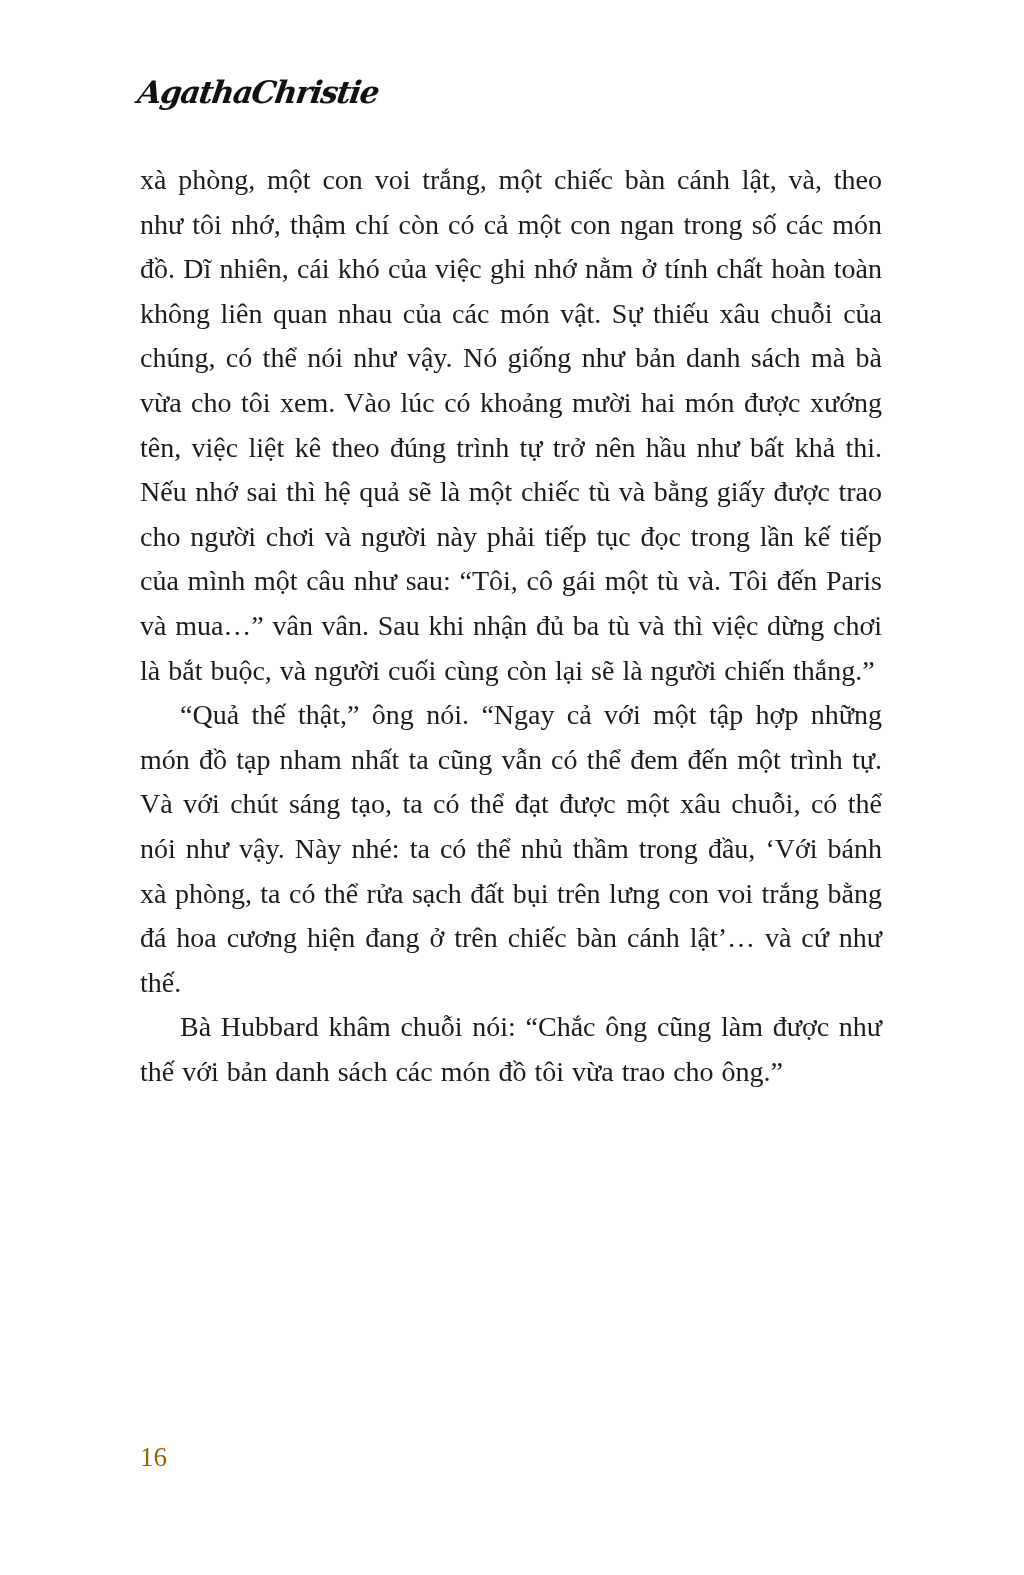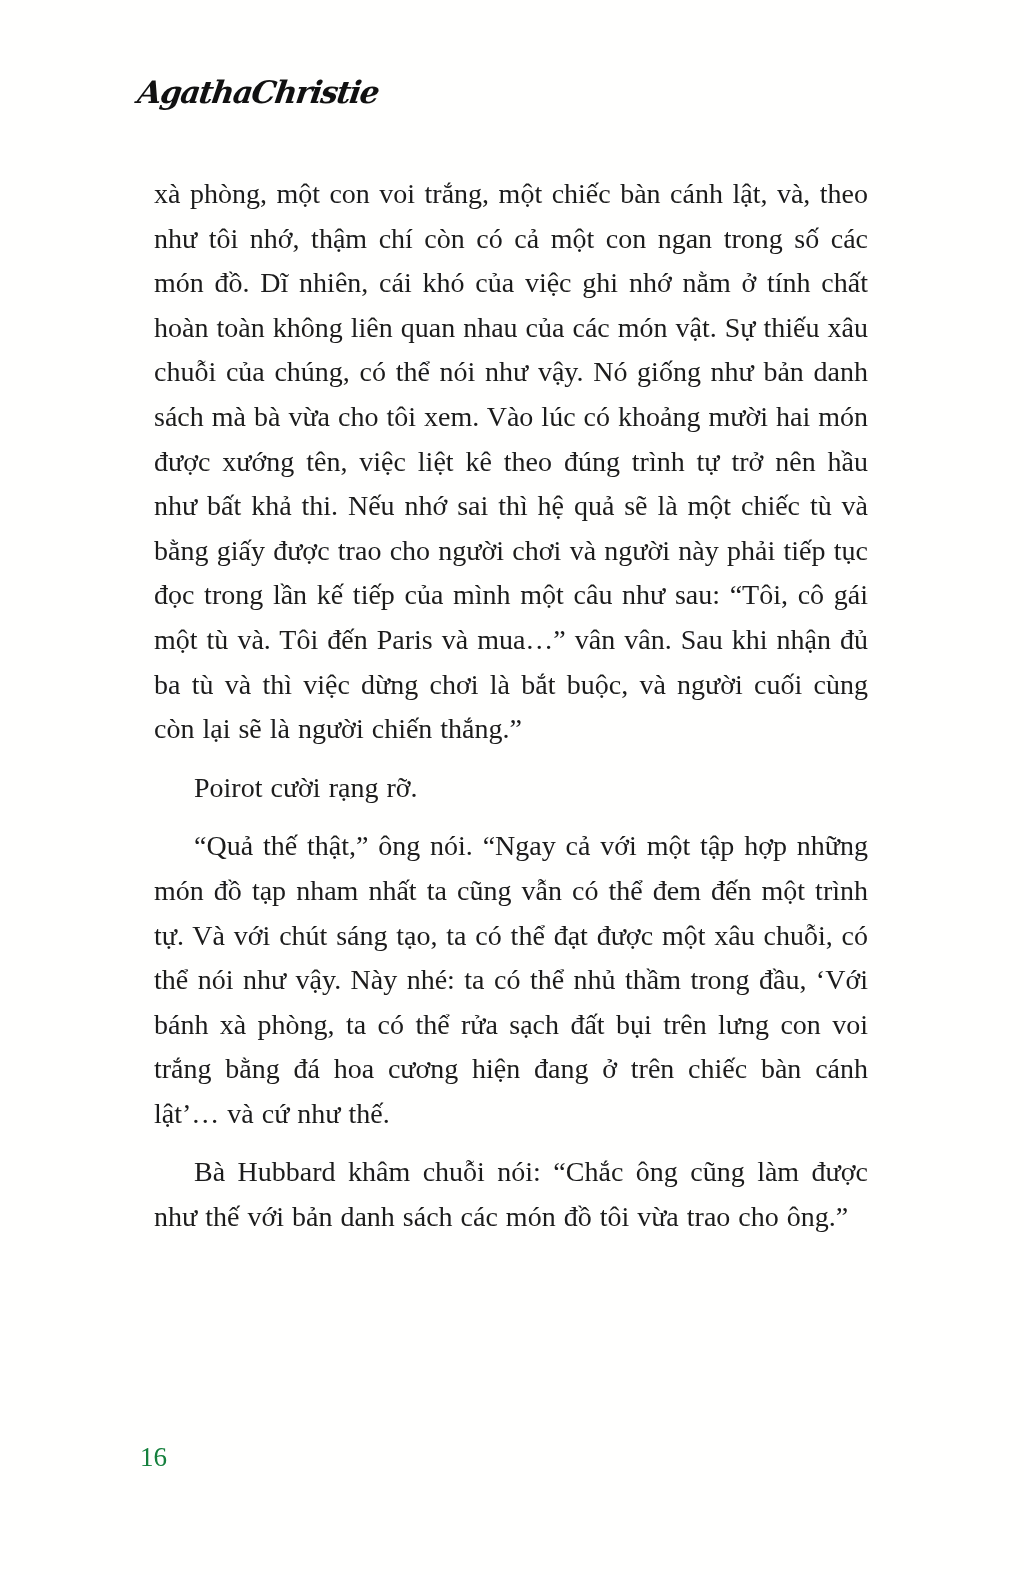--- a/index.html
+++ b/index.html
@@ -30,45 +30,44 @@
     white-space: nowrap;
     color: #111111;
   }
   .body-text {
     position: absolute;
     left: 140px;
     top: 158px;
     width: 742px;
   }
   .body-text p {
-    margin: 14px;
+    margin: 0;
     font-size: 28px;
     line-height: 44.6px;
     text-align: justify;
     text-indent: 40px;
     word-spacing: 1px;
   }
   .body-text p.first {
     text-indent: 0;
   }
   .page-number {
     position: absolute;
     left: 140px;
     top: 1442px;
     font-size: 27px;
-    color: #15803d;
+    color: #a16207;
   }
 </style>
 </head>
 <body>
 
 <div class="page">
   <div class="logo">AgathaChristie</div>
 
   <div class="body-text">
     <p class="first">xà phòng, một con voi trắng, một chiếc bàn cánh lật, và, theo như tôi nhớ, thậm chí còn có cả một con ngan trong số các món đồ. Dĩ nhiên, cái khó của việc ghi nhớ nằm ở tính chất hoàn toàn không liên quan nhau của các món vật. Sự thiếu xâu chuỗi của chúng, có thể nói như vậy. Nó giống như bản danh sách mà bà vừa cho tôi xem. Vào lúc có khoảng mười hai món được xướng tên, việc liệt kê theo đúng trình tự trở nên hầu như bất khả thi. Nếu nhớ sai thì hệ quả sẽ là một chiếc tù và bằng giấy được trao cho người chơi và người này phải tiếp tục đọc trong lần kế tiếp của mình một câu như sau: “Tôi, cô gái một tù và. Tôi đến Paris và mua…” vân vân. Sau khi nhận đủ ba tù và thì việc dừng chơi là bắt buộc, và người cuối cùng còn lại sẽ là người chiến thắng.”</p>
-    <p>Poirot cười rạng rỡ.</p>
     <p>“Quả thế thật,” ông nói. “Ngay cả với một tập hợp những món đồ tạp nham nhất ta cũng vẫn có thể đem đến một trình tự. Và với chút sáng tạo, ta có thể đạt được một xâu chuỗi, có thể nói như vậy. Này nhé: ta có thể nhủ thầm trong đầu, ‘Với bánh xà phòng, ta có thể rửa sạch đất bụi trên lưng con voi trắng bằng đá hoa cương hiện đang ở trên chiếc bàn cánh lật’… và cứ như thế.</p>
     <p>Bà Hubbard khâm chuỗi nói: “Chắc ông cũng làm được như thế với bản danh sách các món đồ tôi vừa trao cho ông.”</p>
   </div>
 
   <div class="page-number">16</div>
 </div>
 
 </body></html>

